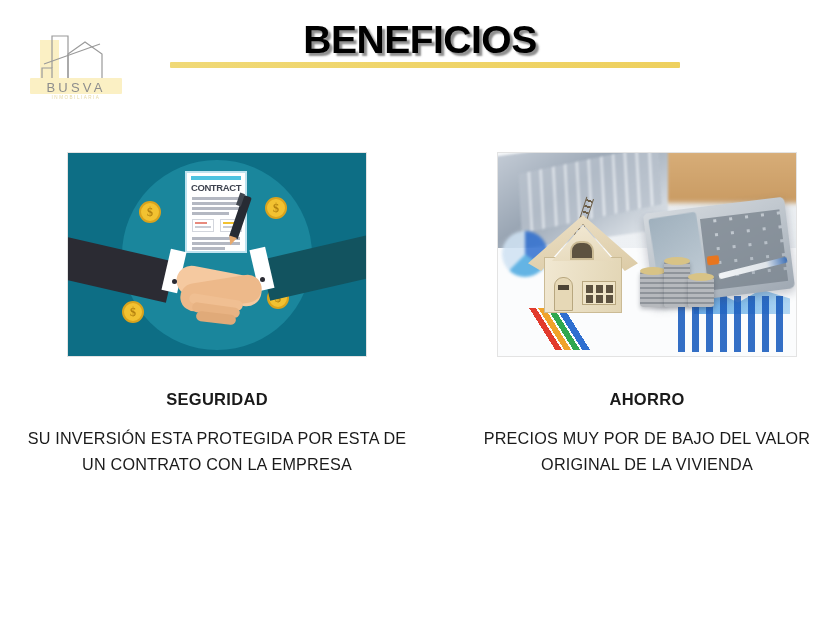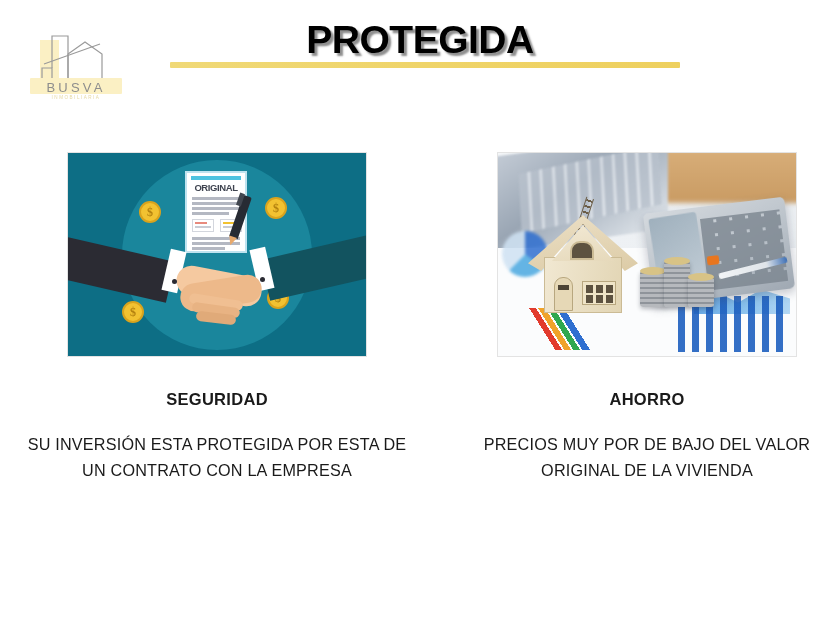--- a/index.html
+++ b/index.html
@@ -459,21 +459,21 @@
     color: #1a1a1a;
   }
   .caption.left  { left: 20px;  width: 394px; }
   .caption.right { left: 450px; width: 394px; }
 
   .cap-title {
     font-size: 16.5px;
     font-weight: bold;
     letter-spacing: .3px;
     line-height: 22px;
-    margin-bottom: 21px;
+    margin-bottom: 15px;
   }
   .cap-body {
     font-size: 16.2px;
     line-height: 26px;
     letter-spacing: .2px;
     font-weight: normal;
   }
 </style>
 </head>
 <body>
@@ -489,37 +489,37 @@
         <path d="M30 44 L30 12 L46 12 L46 56" fill="none" stroke="#9a9a9a" stroke-width="1.2"></path>
         <path d="M46 56 L46 30 L63 18 L80 30 L80 56 Z" fill="none" stroke="#9a9a9a" stroke-width="1.2"></path>
         <path d="M22 40 L78 20" fill="none" stroke="#9a9a9a" stroke-width="1.1"></path>
         <path d="M12 56 L96 56" fill="none" stroke="#9a9a9a" stroke-width="1.1"></path>
       </svg>
       <div class="logo-band"></div>
       <div class="logo-name">BUSVA</div>
       <div class="logo-sub">INMOBILIARIA</div>
     </div>
 
-    <div class="slide-title">PROTEGIDA</div>
+    <div class="slide-title">BENEFICIOS</div>
     <div class="title-rule"></div>
   </div>
 
   <div class="card left">
     <div class="thumb">
       <div class="illus">
         <div class="illus-circle"></div>
 
         <div class="coin c1">$</div>
         <div class="coin c2">$</div>
         <div class="coin c3">$</div>
         <div class="coin c4">$</div>
 
         <div class="doc">
           <div class="doc-topbar"></div>
-          <div class="doc-title">ORIGINAL</div>
+          <div class="doc-title">CONTRACT</div>
           <div class="doc-line" style="top:24px;"></div>
           <div class="doc-line" style="top:29px;"></div>
           <div class="doc-line" style="top:34px;"></div>
           <div class="doc-line" style="top:39px;right:16px;"></div>
           <div class="doc-box" style="left:5px;top:46px;">
             <i class="b1" style="background:#e88a7d;"></i>
               <i class="b2"></i>
           </div>
           <div class="doc-box" style="left:33px;top:46px;">
             <i class="b1" style="background:#f2c231;"></i>

